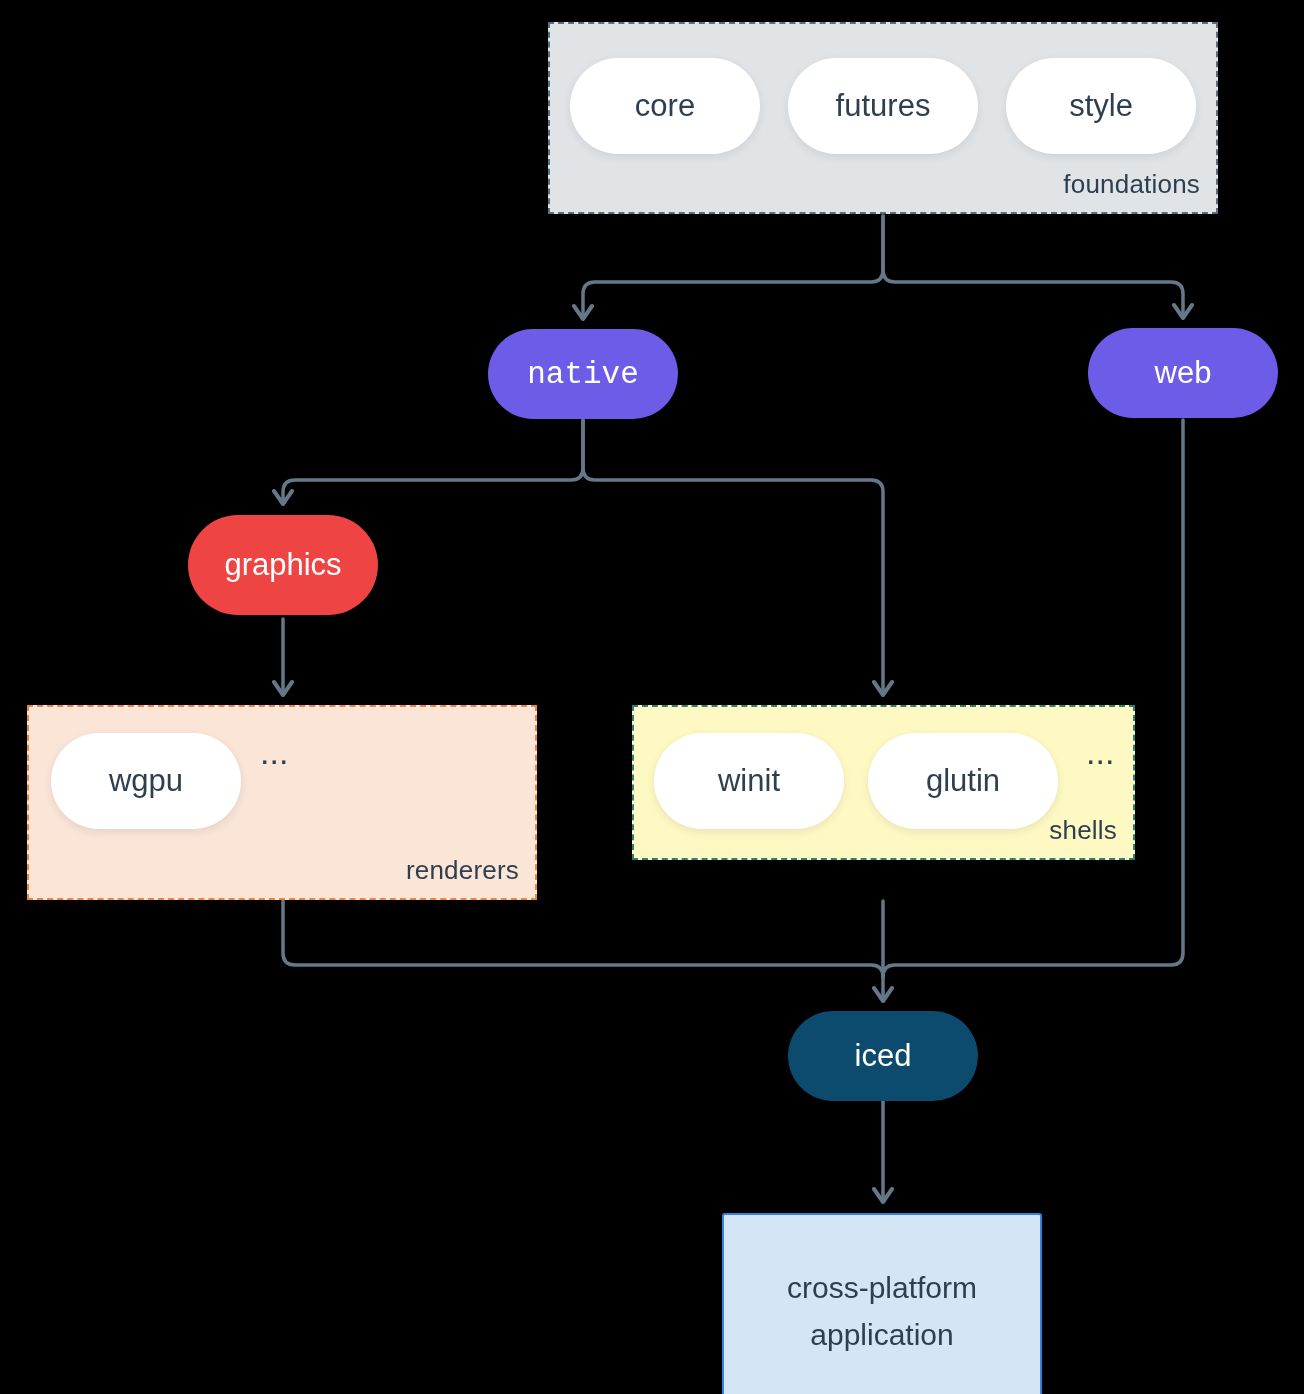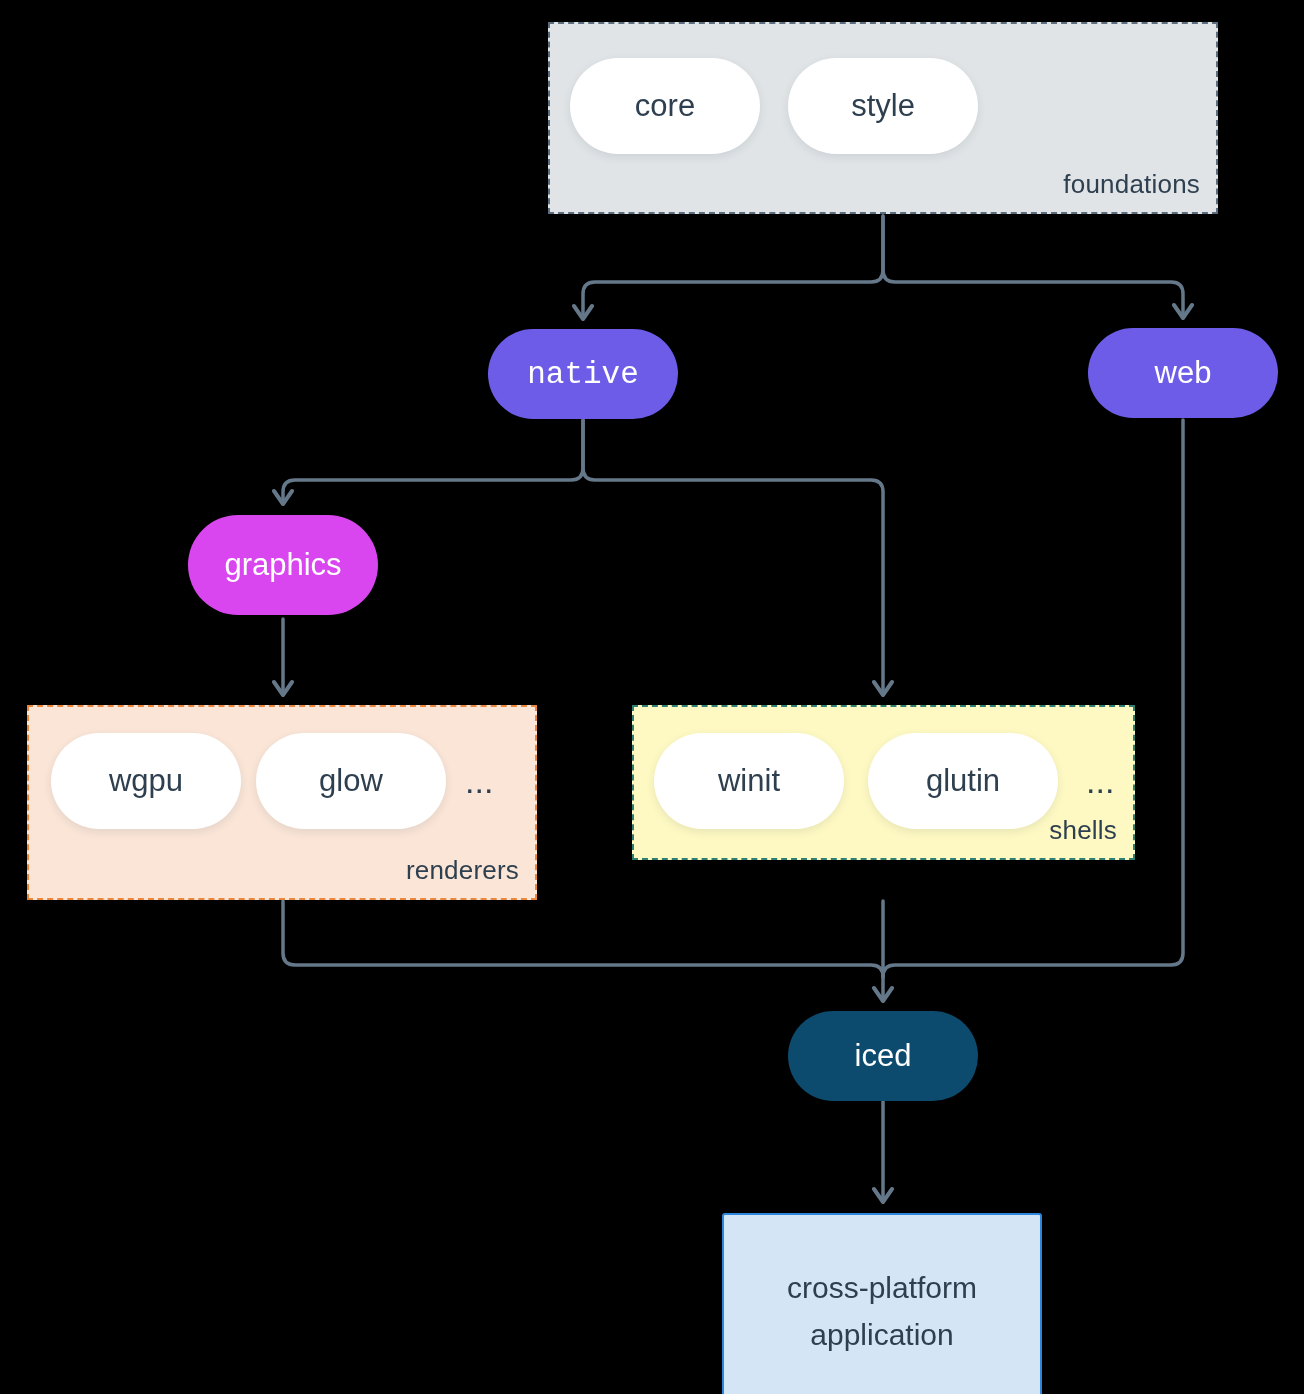--- a/index.html
+++ b/index.html
@@ -17,21 +17,21 @@
   }
 
   
   .group-box {
     position: absolute;
     box-sizing: border-box;
     border: 2px dashed #5c6e7e;
   }
   .group-box .pill-row {
     display: flex;
-    align-items: center;
+    align-items: flex-start;
     gap: 24px;
   }
   .group-label {
     position: absolute;
     right: 16px;
     bottom: 12px;
     font-size: 26px;
     color: #2e3f4f;
     letter-spacing: 0.2px;
     margin-top: 44px;
@@ -82,21 +82,21 @@
     padding-left: 4px;
   }
 
   .pill.node {
     position: absolute;
     color: #ffffff;
     width: 190px; height: 90px;
   }
   #native-pill  { left: 488px; top: 329px; background: #6c5ce8; font-family: Liberation Mono, monospace; }
   #web-pill     { left: 1088px; top: 328px; background: #6c5ce8; }
-  #graphics-pill{ left: 188px; top: 515px; width: 190px; height: 100px; background: #d946ef; }
+  #graphics-pill{ left: 188px; top: 515px; width: 190px; height: 100px; background: #ef4444; }
   #iced-pill    { left: 788px; top: 1011px; background: #0c4a6e; }
 
   
   #app-box {
     position: absolute;
     left: 722px; top: 1213px;
     width: 320px; height: 197px;
     box-sizing: border-box;
     background: #d4e5f6;
     border: 2.5px solid #2e86dc;
@@ -144,20 +144,23 @@
   <path class="edge" d="M883 901 L883 1000 " marker-end="url(#arrow)"></path>
   <path class="edge" d="M883 1101 L883 1201" marker-end="url(#arrow)"></path>
 </svg>
 
 <div id="foundations-box" class="group-box">
   <div class="pill-row">
     <div class="pill white">
       <span>core</span>
     </div>
     <div class="pill white">
+      <span>futures</span>
+    </div>
+    <div class="pill white">
       <span>style</span>
     </div>
   </div>
   <div class="group-label">foundations</div>
 </div>
 
 <div id="native-pill" class="pill node">
   <span>native</span>
 </div>
 <div id="web-pill" class="pill node">
@@ -165,23 +168,20 @@
 </div>
 
 <div id="graphics-pill" class="pill node">
   <span>graphics</span>
 </div>
 
 <div id="renderers-box" class="group-box">
   <div class="pill-row">
     <div class="pill white">
       <span>wgpu</span>
-    </div>
-    <div class="pill white">
-      <span>glow</span>
     </div>
     <div class="ellipsis">...</div>
   </div>
   <div class="group-label">renderers</div>
 </div>
 
 <div id="shells-box" class="group-box">
   <div class="pill-row">
     <div class="pill white">
       <span>winit</span>

